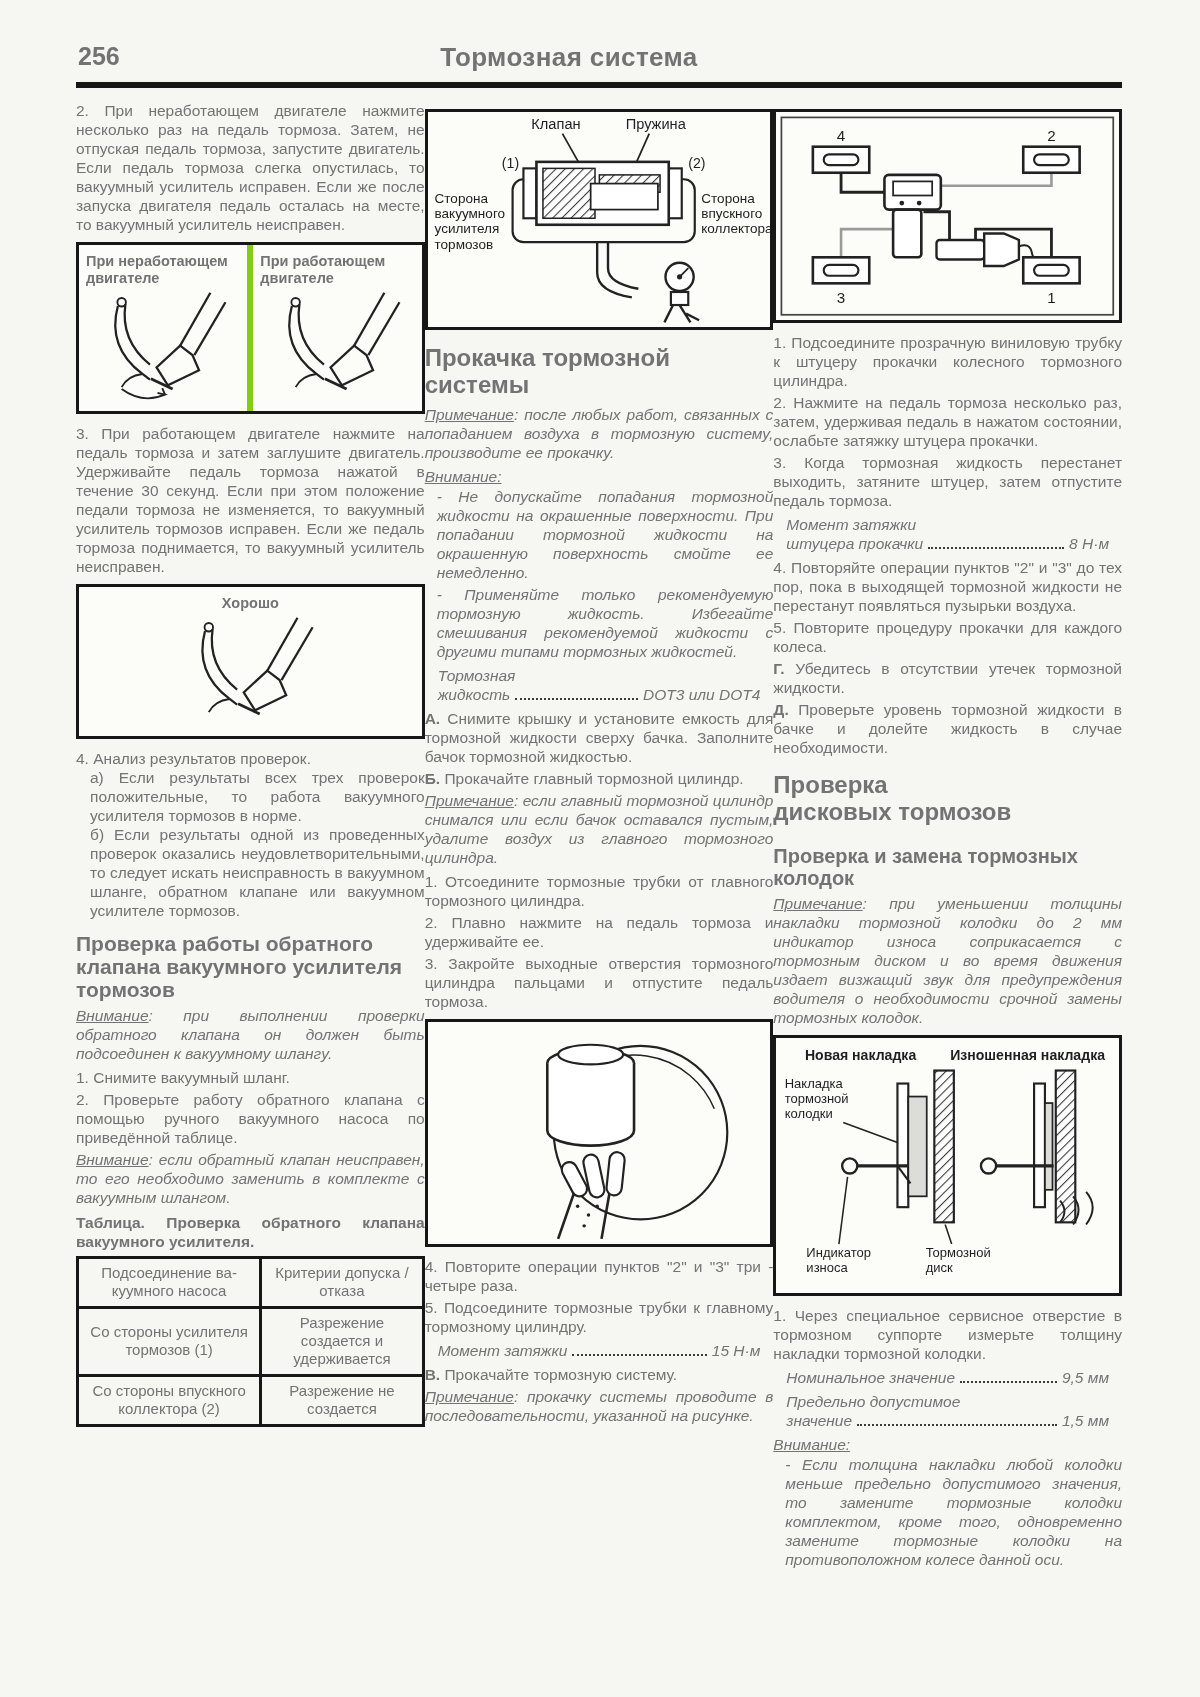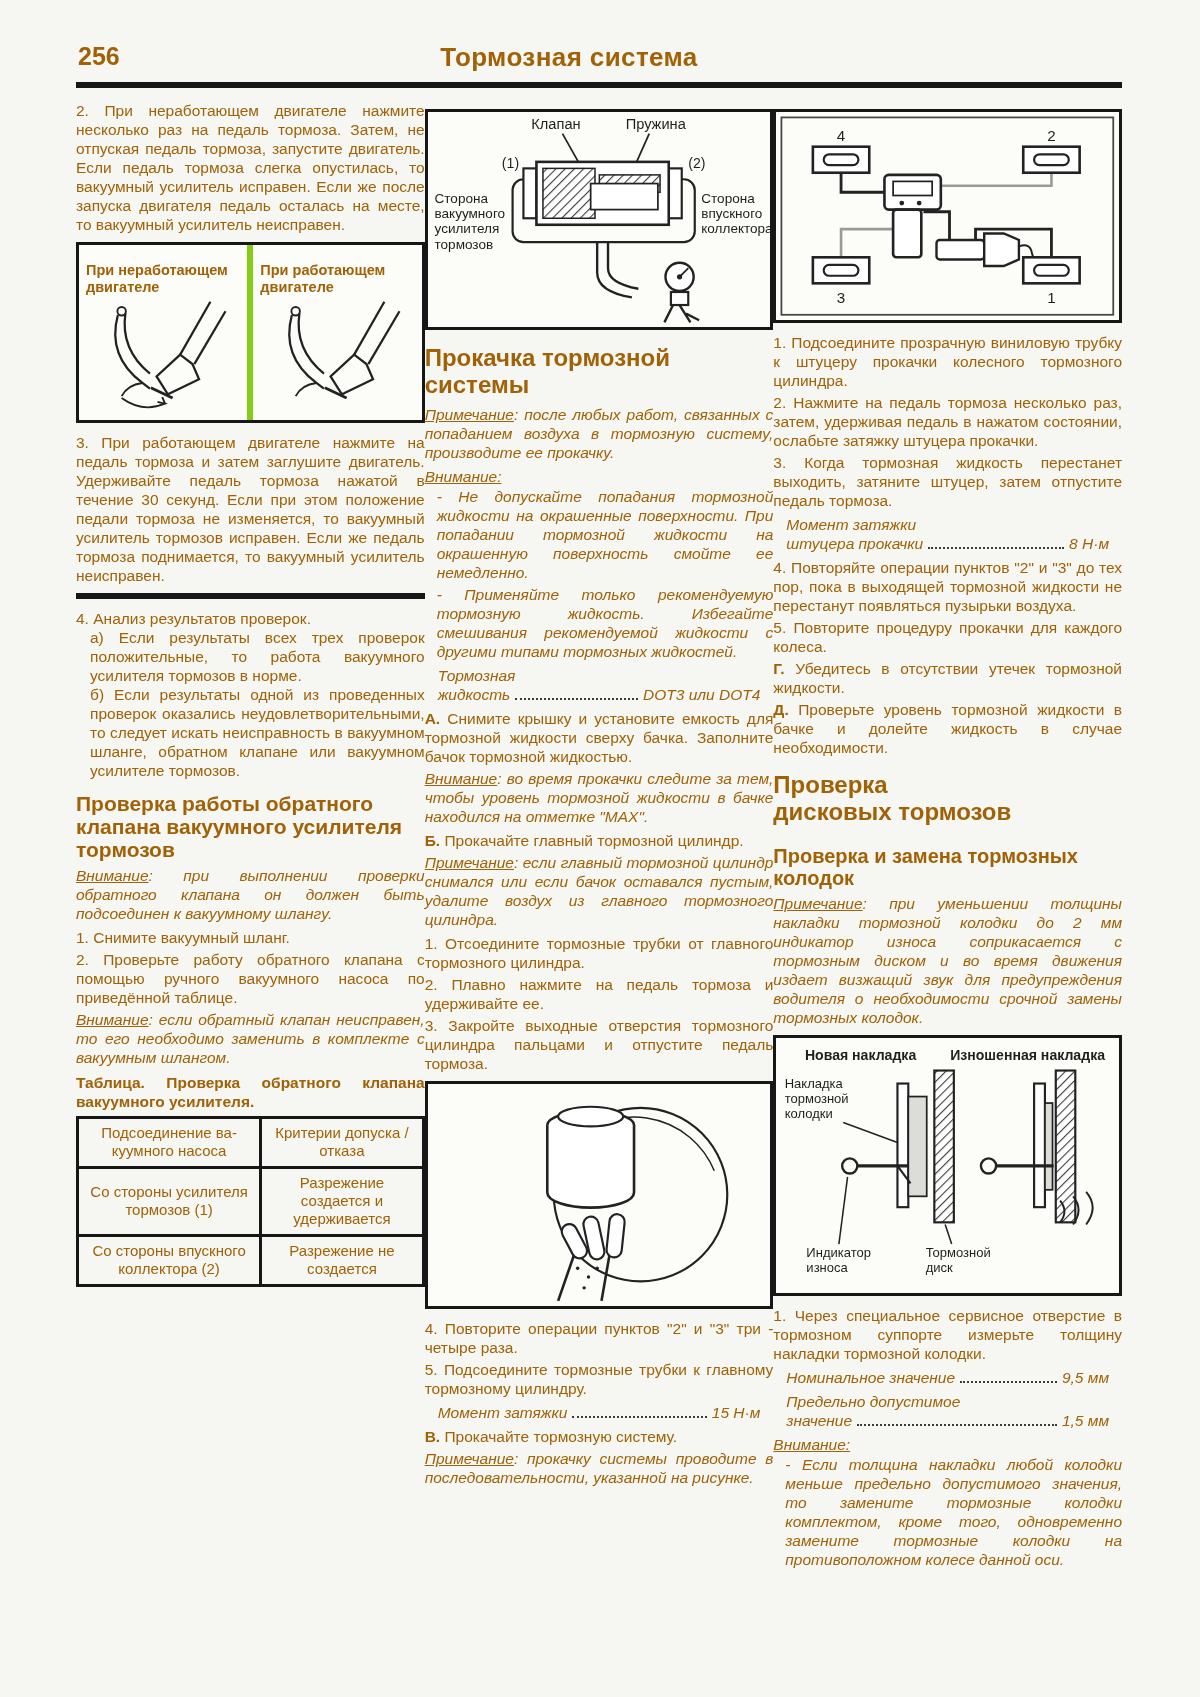--- a/index.html
+++ b/index.html
@@ -1,18 +1,18 @@
 <!DOCTYPE html>
 <html lang="ru"><head>
 <meta charset="utf-8">
 <style>
   html,body { margin:0; padding:0; background:#d9d9d6; }
   .page {
     position:relative; width:1200px; height:1697px; margin:0 auto;
-    background:#f6f6f2; color:#a16207; overflow:hidden;
+    background:#f6f6f2; color:#737373; overflow:hidden;
     font-family:"Liberation Sans","DejaVu Sans",sans-serif;
   }
   .inner { position:absolute; left:76px; top:40px; width:1046px; }
 
   .hdr { position:relative; height:42px; border-bottom:6px solid #171717; }
   .hdr .pnum  { position:absolute; left:2px; top:2px; font-size:25px; font-weight:bold; }
   .hdr .ptitle{ position:absolute; left:0; right:60px; top:2px; text-align:center; font-size:26px; font-weight:bold; letter-spacing:.4px; }
 
   .cols { display:flex; margin-top:13px; }
   .col  { flex:1; min-width:0; }
@@ -30,21 +30,21 @@
 
   .spec { font-size:15.5px; line-height:19px; font-style:italic; margin:5px 13px 5px; }
   .spec-row { display:flex; align-items:baseline; }
   .spec-leader { flex:1; border-bottom:2px dotted #3a3a3a; margin:0 5px; height:12px; min-width:14px; }
   .spec-value { white-space:nowrap; }
 
   .figbox { border:3px solid #171717; background:#fcfcf9; margin:8px 0 10px; }
   .split { display:flex; }
   .panel { flex:1; padding:7px 7px 4px; }
   .panel + .panel { border-left:6px solid #84cc16; }
-  .cap   { font-size:14.5px; line-height:17px; font-weight:bold; margin:10px 0 2px; }
+  .cap   { font-size:14.5px; line-height:17px; font-weight:bold; margin:1px 0 2px; }
   .cap-c { text-align:center; }
   .pedal-svg { width:100%; height:118px; display:block; }
   .figsvg { display:block; width:100%; height:auto; }
 
   table.vtab { width:100%; border-collapse:collapse; font-size:15px; line-height:18px; text-align:center; margin:2px 0 8px; }
   table.vtab td { border:3px solid #171717; padding:5px 4px 6px; vertical-align:middle; }
 
   svg text { font-family:"Liberation Sans","DejaVu Sans",sans-serif; fill:#1f1f1f; }
 </style>
 </head>
@@ -97,20 +97,26 @@
                   <use href="#pedal"></use>
                 </svg>
             </div>
           </div>
         </div>
 
         <p class="body">3. При работающем двигателе нажмите на педаль тормоза и затем заглушите двигатель. Удерживайте педаль тормоза нажатой в течение 30 секунд. Если при этом положение педали тормоза не изменяется, то вакуумный усилитель тормозов исправен. Если же педаль тормоза поднимается, то вакуумный усилитель неисправен.</p>
 
         <div class="figbox">
           <div class="split">
+            <div class="panel">
+              <div class="cap cap-c">Хорошо</div>
+              <svg class="pedal-svg" viewBox="0 0 140 125">
+                  <use href="#pedal"></use>
+                </svg>
+            </div>
           </div>
         </div>
 
         <p class="body" style="margin-bottom:0">4. Анализ результатов проверок.</p>
         <p class="body sub-item" style="margin-bottom:0">а) Если результаты всех трех проверок положительные, то работа вакуумного усилителя тормозов в норме.</p>
         <p class="body sub-item">б) Если результаты одной из проведенных проверок оказались неудовлетворительными, то следует искать неисправность в вакуумном шланге, обратном клапане или вакуумном усилителе тормозов.</p>
 
         <h2 class="h-left">Проверка работы обратного клапана вакуумного усилителя тормозов</h2>
 
         <p class="note"><span class="note-label">Внимание</span><span>: при выполнении проверки обратного клапана он должен быть подсоединен к вакуумному шлангу.</span></p>
@@ -191,21 +197,20 @@
         <div class="spec">
           <div>Тормозная</div>
           <div class="spec-row">
             <span>жидкость</span>
             <span class="spec-leader"></span>
             <span class="spec-value">DOT3 или DOT4</span>
           </div>
         </div>
 
         <p class="body"><b>А.</b><span> Снимите крышку и установите емкость для тормозной жидкости сверху бачка. Заполните бачок тормозной жидкостью.</span></p>
-        <p class="note"><span class="note-label">Внимание</span><span>: во время прокачки следите за тем, чтобы уровень тормозной жидкости в бачке находился на отметке "MAX".</span></p>
         <p class="body"><b>Б.</b><span> Прокачайте главный тормозной цилиндр.</span></p>
         <p class="note"><span class="note-label">Примечание</span><span>: если главный тормозной цилиндр снимался или если бачок оставался пустым, удалите воздух из главного тормозного цилиндра.</span></p>
         <p class="body">1. Отсоедините тормозные трубки от главного тормозного цилиндра.</p>
         <p class="body">2. Плавно нажмите на педаль тормоза и удерживайте ее.</p>
         <p class="body">3. Закройте выходные отверстия тормозного цилиндра пальцами и отпустите педаль тормоза.</p>
 
         <div class="figbox">
           <svg class="figsvg" viewBox="0 0 316 205">
             <circle cx="196" cy="102" r="80" fill="none" stroke="#222" stroke-width="2"></circle>
             <path d="M128,60 a80,80 0 0 1 136,20" fill="none" stroke="#222" stroke-width="1.4"></path>

